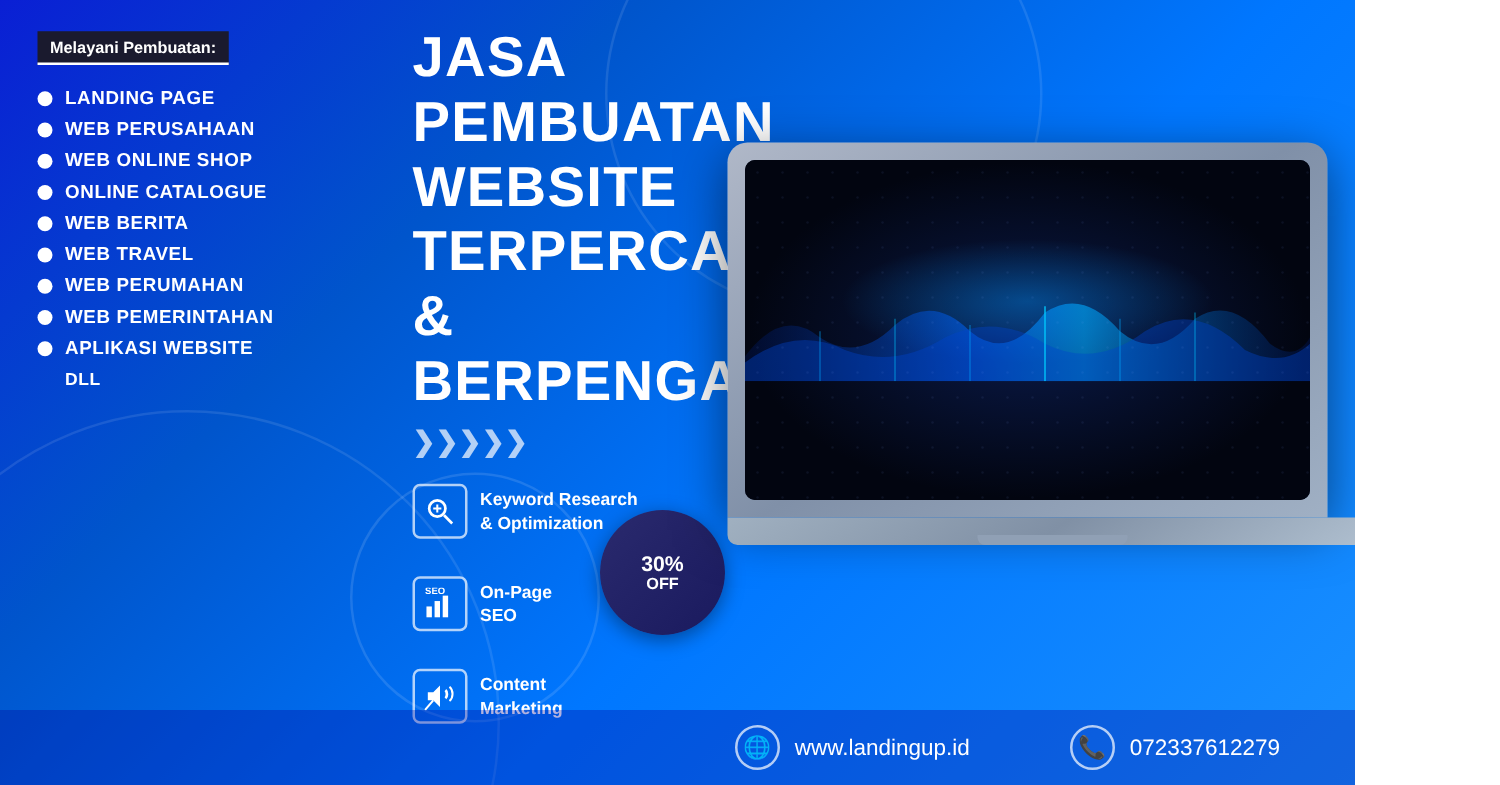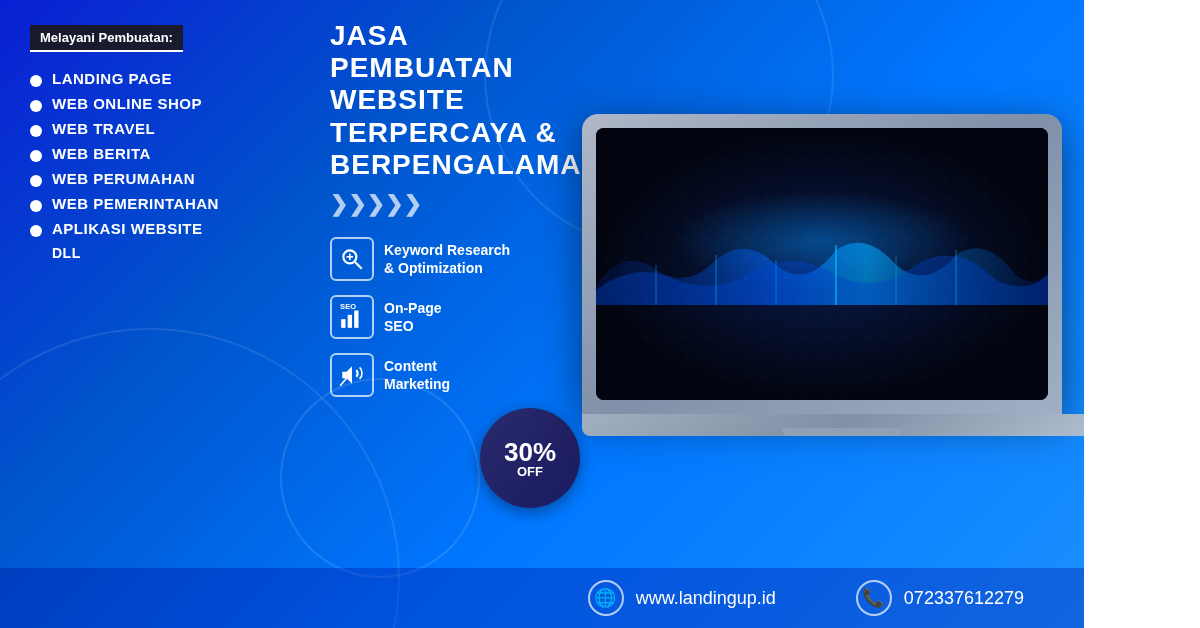--- a/index.html
+++ b/index.html
@@ -61,21 +61,21 @@
       margin-bottom: 18px;
       border-bottom: 2px solid white;
     }
 
     .service-list {
       list-style: none;
     }
 
     .service-item {
       display: flex;
-      align-items: flex-end;
+      align-items: center;
       margin-bottom: 8px;
       color: white;
       font-weight: 900;
       font-size: 15px;
       letter-spacing: 0.5px;
       text-transform: uppercase;
     }
 
     .service-item .bullet {
       width: 12px;
@@ -96,21 +96,21 @@
     .middle-panel {
       width: 260px;
       padding: 20px 10px 20px 20px;
       position: relative;
       z-index: 2;
       flex-shrink: 0;
     }
 
     .main-title {
       color: white;
-      font-size: 28px;
+      font-size: 45px;
       font-weight: 900;
       line-height: 1.15;
       text-transform: uppercase;
       margin-bottom: 10px;
       letter-spacing: 1px;
     }
 
     .arrows-row {
       display: flex;
       gap: 4px;
@@ -119,21 +119,21 @@
 
     .arrow-chevron {
       color: rgba(255,255,255,0.7);
       font-size: 22px;
       font-weight: bold;
     }
 
     .seo-features {
       display: flex;
       flex-direction: column;
-      gap: 14px;
+      gap: 30px;
       margin-top: 10px;
     }
 
     .seo-feature {
       display: flex;
       align-items: center;
       gap: 10px;
     }
 
     .seo-icon-box {
@@ -172,21 +172,21 @@
       display: flex;
       flex-direction: column;
       align-items: center;
       justify-content: center;
       z-index: 10;
       box-shadow: 0 4px 15px rgba(0,0,0,0.4);
     }
 
     .discount-percent {
       color: white;
-      font-size: 26px;
+      font-size: 17px;
       font-weight: 900;
       line-height: 1;
     }
 
     .discount-off {
       color: white;
       font-size: 13px;
       font-weight: 900;
       line-height: 1;
     }
@@ -332,29 +332,37 @@
   <div class="left-panel">
     <div class="services-header">Melayani Pembuatan:</div>
     <ul class="service-list">
 
     <li class="service-item">
           <span class="bullet"></span>
           <span>LANDING PAGE</span>
         </li>
         <li class="service-item">
           <span class="bullet"></span>
+          <span>WEB PERUSAHAAN</span>
+        </li>
+        <li class="service-item">
+          <span class="bullet"></span>
           <span>WEB ONLINE SHOP</span>
         </li>
         <li class="service-item">
           <span class="bullet"></span>
+          <span>ONLINE CATALOGUE</span>
+        </li>
+        <li class="service-item">
+          <span class="bullet"></span>
+          <span>WEB BERITA</span>
+        </li>
+        <li class="service-item">
+          <span class="bullet"></span>
           <span>WEB TRAVEL</span>
-        </li>
-        <li class="service-item">
-          <span class="bullet"></span>
-          <span>WEB BERITA</span>
         </li>
         <li class="service-item">
           <span class="bullet"></span>
           <span>WEB PERUMAHAN</span>
         </li>
         <li class="service-item">
           <span class="bullet"></span>
           <span>WEB PEMERINTAHAN</span>
         </li>
         <li class="service-item">

